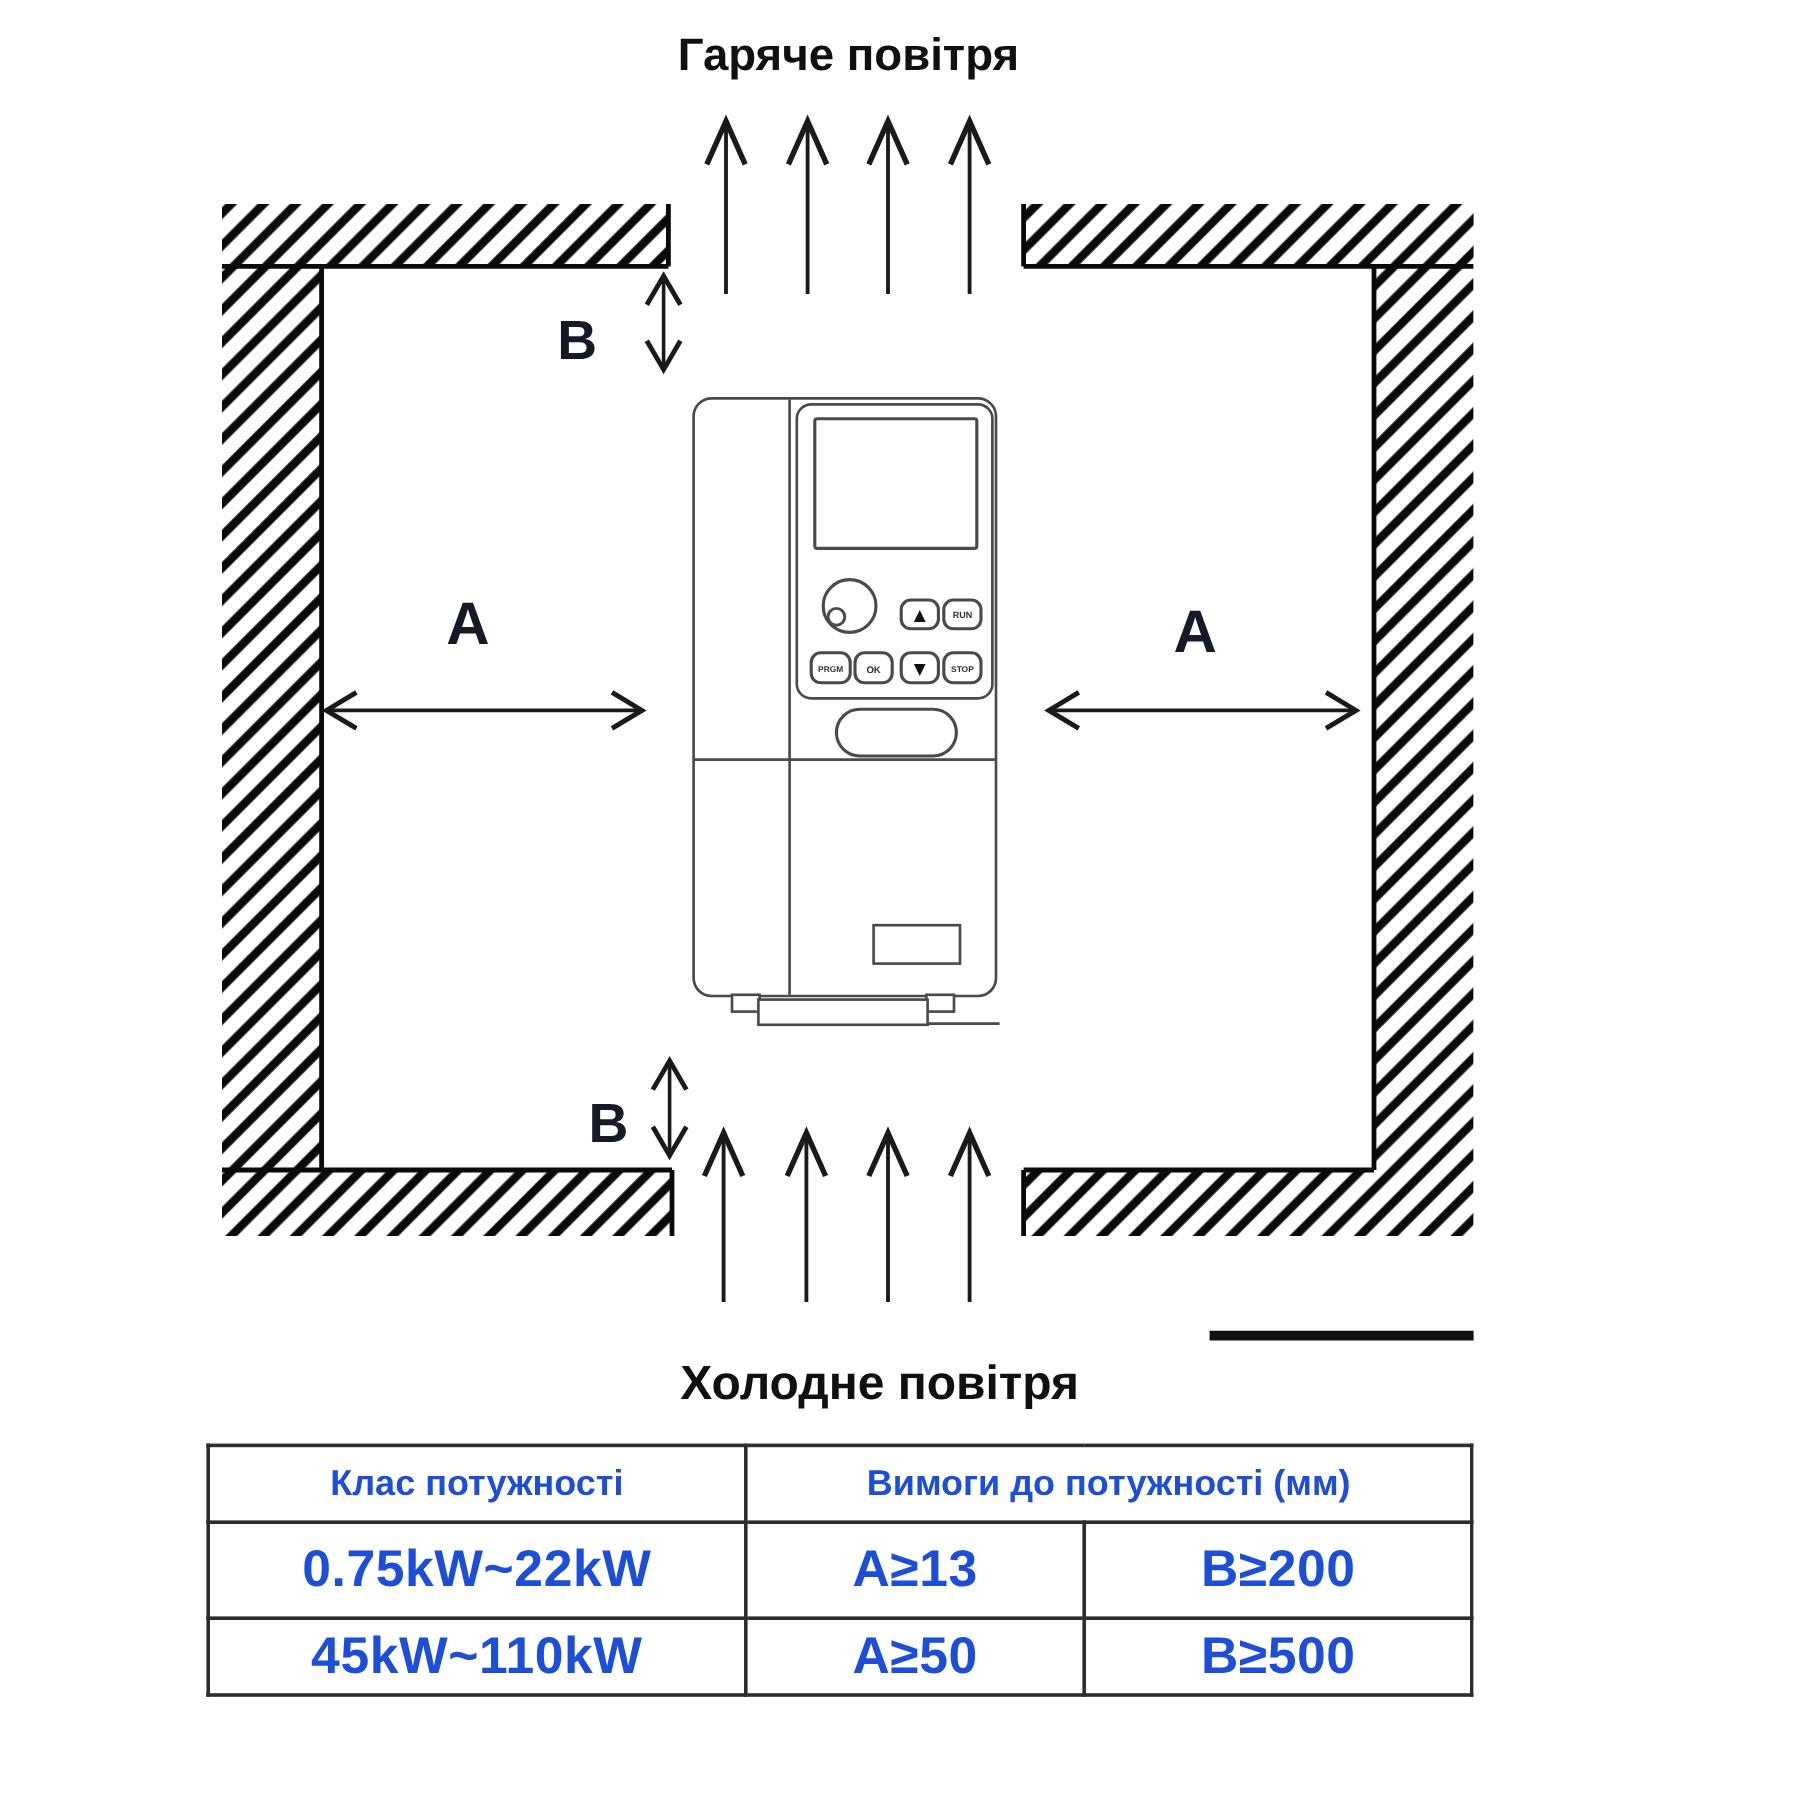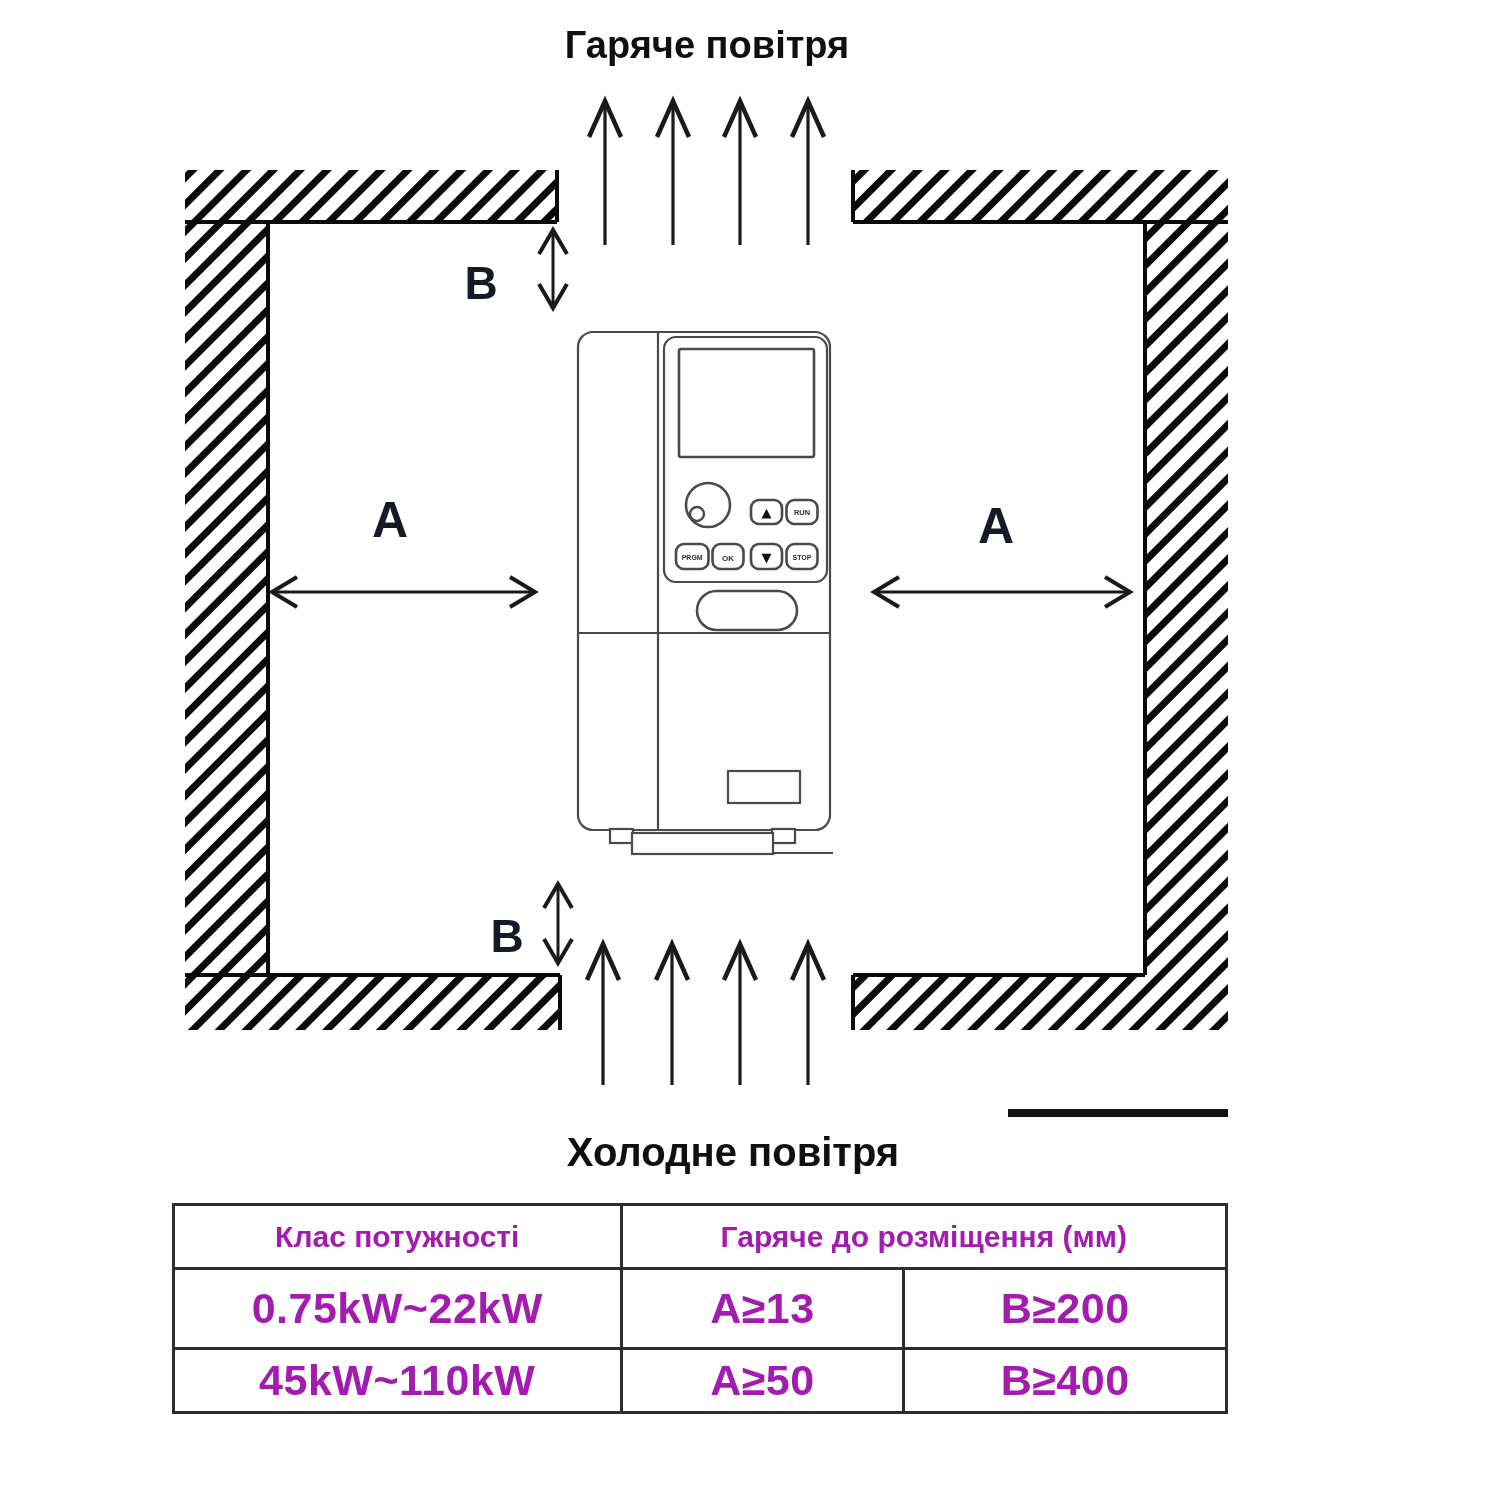--- a/index.html
+++ b/index.html
@@ -11,21 +11,21 @@
   .big-label{font-weight:bold;fill:#161a26;}
   .title-label{font-weight:bold;fill:#101010;}
   .btn-label{fill:#2f2f2f;font-weight:bold;}
   .tri-label{font-family:"DejaVu Sans",sans-serif;fill:#111;}
   .spec-table{
     position:absolute;left:172px;top:1203px;
     border-collapse:collapse;table-layout:fixed;background:#fff;
   }
   .spec-table td{
     border:3px solid #2d2d2d;text-align:center;vertical-align:middle;
-    padding:0;color:#a21caf;overflow:hidden;white-space:nowrap;
+    padding:0;color:#1d4ed8;overflow:hidden;white-space:nowrap;
   }
   .spec-table .hdr td{font-size:30px;font-weight:bold;}
   .spec-table .row td{font-size:43px;font-weight:700;letter-spacing:0.5px;}
 </style>
 </head>
 <body>
 
 <div id="canvas">
 
   <svg width="1500" height="1210" viewBox="0 0 1500 1210">
@@ -178,28 +178,28 @@
   
   <table class="spec-table">
     <colgroup>
       <col style="width:487px">
       <col style="width:307px">
       <col style="width:349px">
     </colgroup>
     <tbody>
         <tr class="hdr" style="height:64px;">
       <td>Клас потужності</td>
-      <td colspan="2">Гаряче до розміщення (мм)</td>
+      <td colspan="2">Вимоги до потужності (мм)</td>
     </tr>
     <tr class="row" style="height:80px;">
       <td>0.75kW~22kW</td>
       <td>A≥13</td>
       <td>B≥200</td>
     </tr>
     <tr class="row" style="height:64px;">
       <td>45kW~110kW</td>
       <td>A≥50</td>
-      <td>B≥400</td>
+      <td>B≥500</td>
     </tr>
   </tbody>
     </table>
 
 </div>
 
 </body></html>

